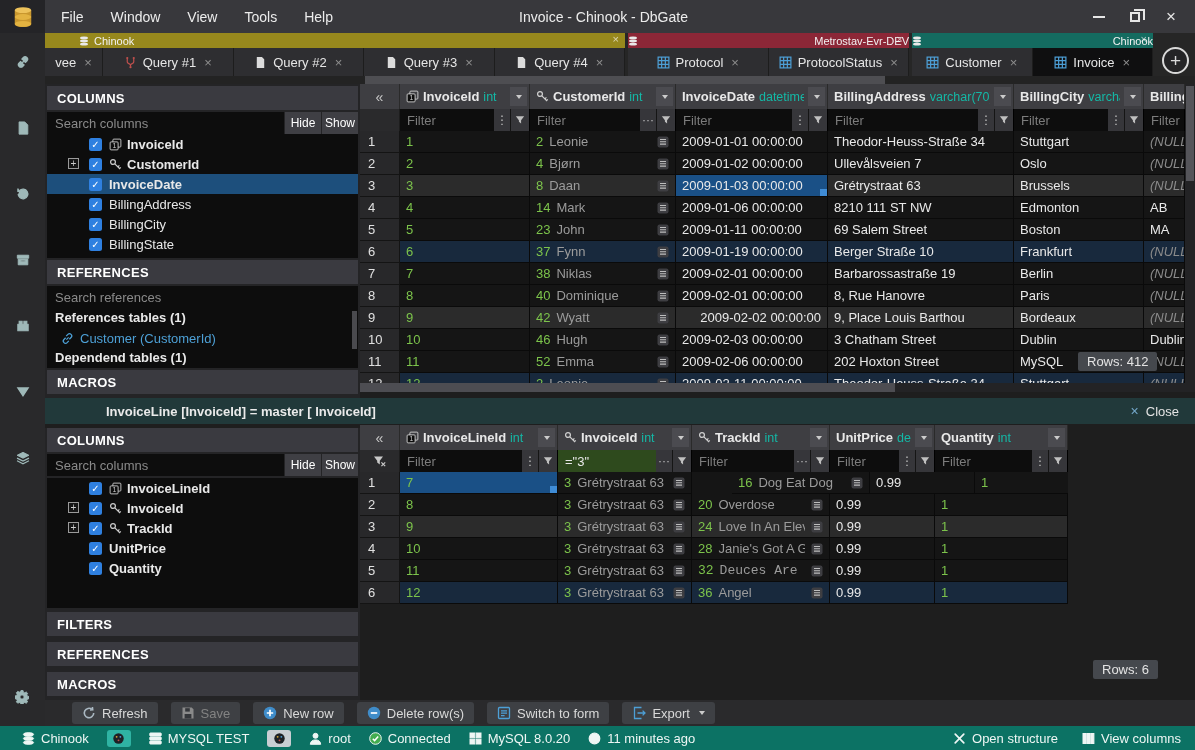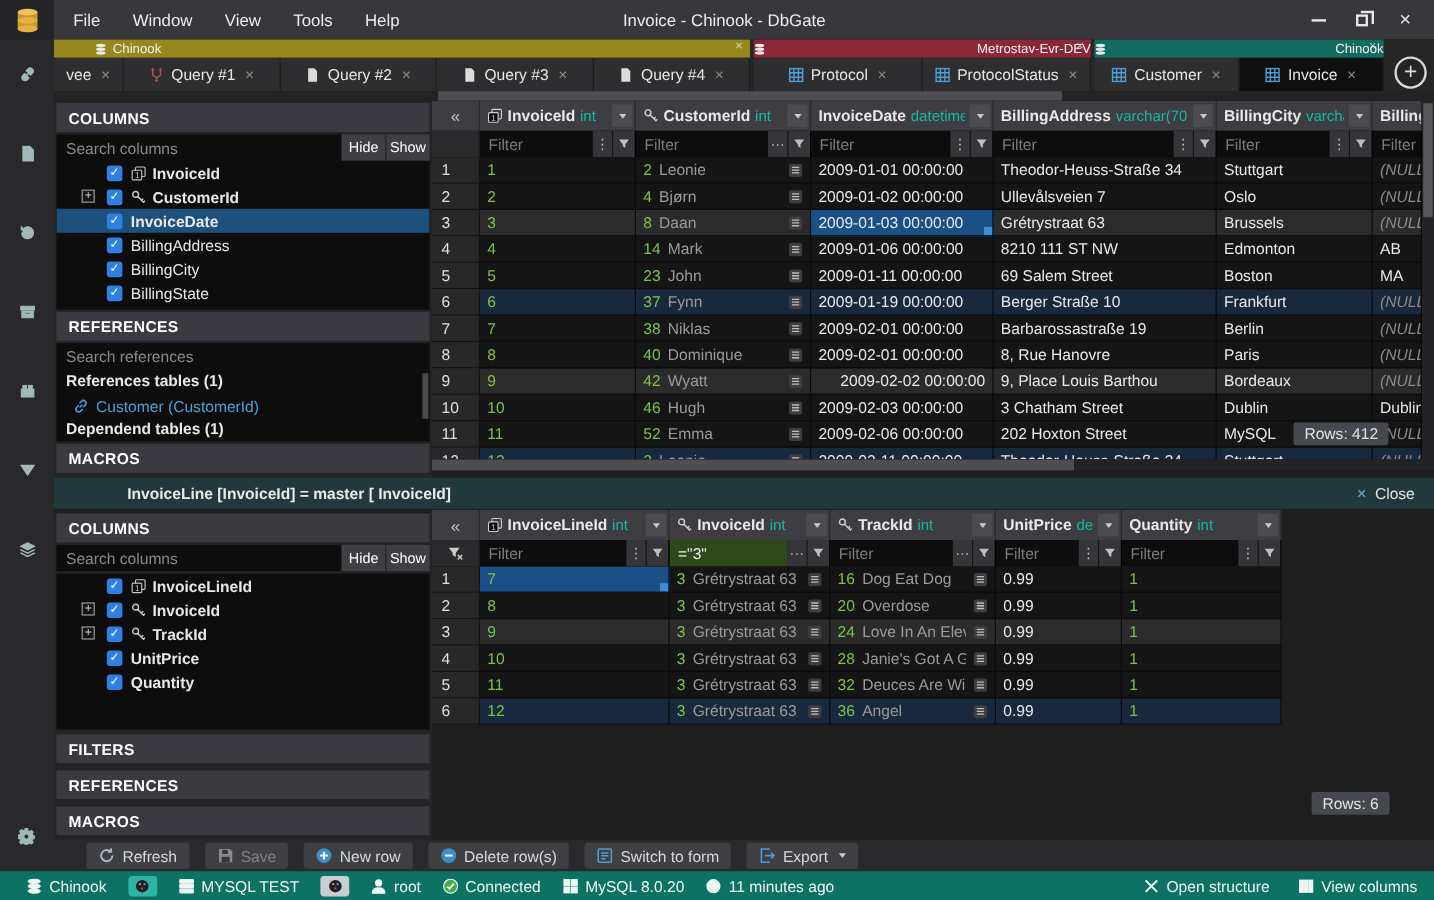--- a/index.html
+++ b/index.html
@@ -1080,21 +1080,21 @@
         <div class="dcell" style="flex: 0 0 134px; width: 134px;">
           <span class="vgreen">3</span>
           <span class="vname">Grétrystraat 63</span>
           <span class="docicon">
             <svg viewBox="0 0 12 12">
               <rect x="0.5" y="0.5" width="11" height="11" rx="2" fill="#3e3e42"></rect>
               <path d="M3 3.5h6M3 5.8h6M3 8.1h6" stroke="#bdbdbd" stroke-width="1.1"></path>
             </svg>
           </span>
         </div>
-        <div class="dcell" style="flex: 0 0 138px; width: 138px;">
+        <div class="dcell" style="flex: 0 0 138px; width: 138px; margin-left: 40px;">
           <span class="vgreen">16</span>
           <span class="vname">Dog Eat Dog</span>
           <span class="docicon">
             <svg viewBox="0 0 12 12">
               <rect x="0.5" y="0.5" width="11" height="11" rx="2" fill="#3e3e42"></rect>
               <path d="M3 3.5h6M3 5.8h6M3 8.1h6" stroke="#bdbdbd" stroke-width="1.1"></path>
             </svg>
           </span>
         </div>
         <div class="dcell" style="flex: 0 0 105px; width: 105px;">
@@ -1208,21 +1208,21 @@
         <div class="dcell" style="flex: 0 0 134px; width: 134px;">
           <span class="vgreen">3</span>
           <span class="vname">Grétrystraat 63</span>
           <span class="docicon">
             <svg viewBox="0 0 12 12">
               <rect x="0.5" y="0.5" width="11" height="11" rx="2" fill="#3e3e42"></rect>
               <path d="M3 3.5h6M3 5.8h6M3 8.1h6" stroke="#bdbdbd" stroke-width="1.1"></path>
             </svg>
           </span>
         </div>
-        <div class="dcell" style="flex: 0 0 138px; width: 138px;">
+        <div class="dcell" style="flex: 0 0 138px; width: 138px; font-family: Liberation Mono, monospace;">
           <span class="vgreen">32</span>
           <span class="vname">Deuces Are Wild</span>
           <span class="docicon">
             <svg viewBox="0 0 12 12">
               <rect x="0.5" y="0.5" width="11" height="11" rx="2" fill="#3e3e42"></rect>
               <path d="M3 3.5h6M3 5.8h6M3 8.1h6" stroke="#bdbdbd" stroke-width="1.1"></path>
             </svg>
           </span>
         </div>
         <div class="dcell" style="flex: 0 0 105px; width: 105px;">

